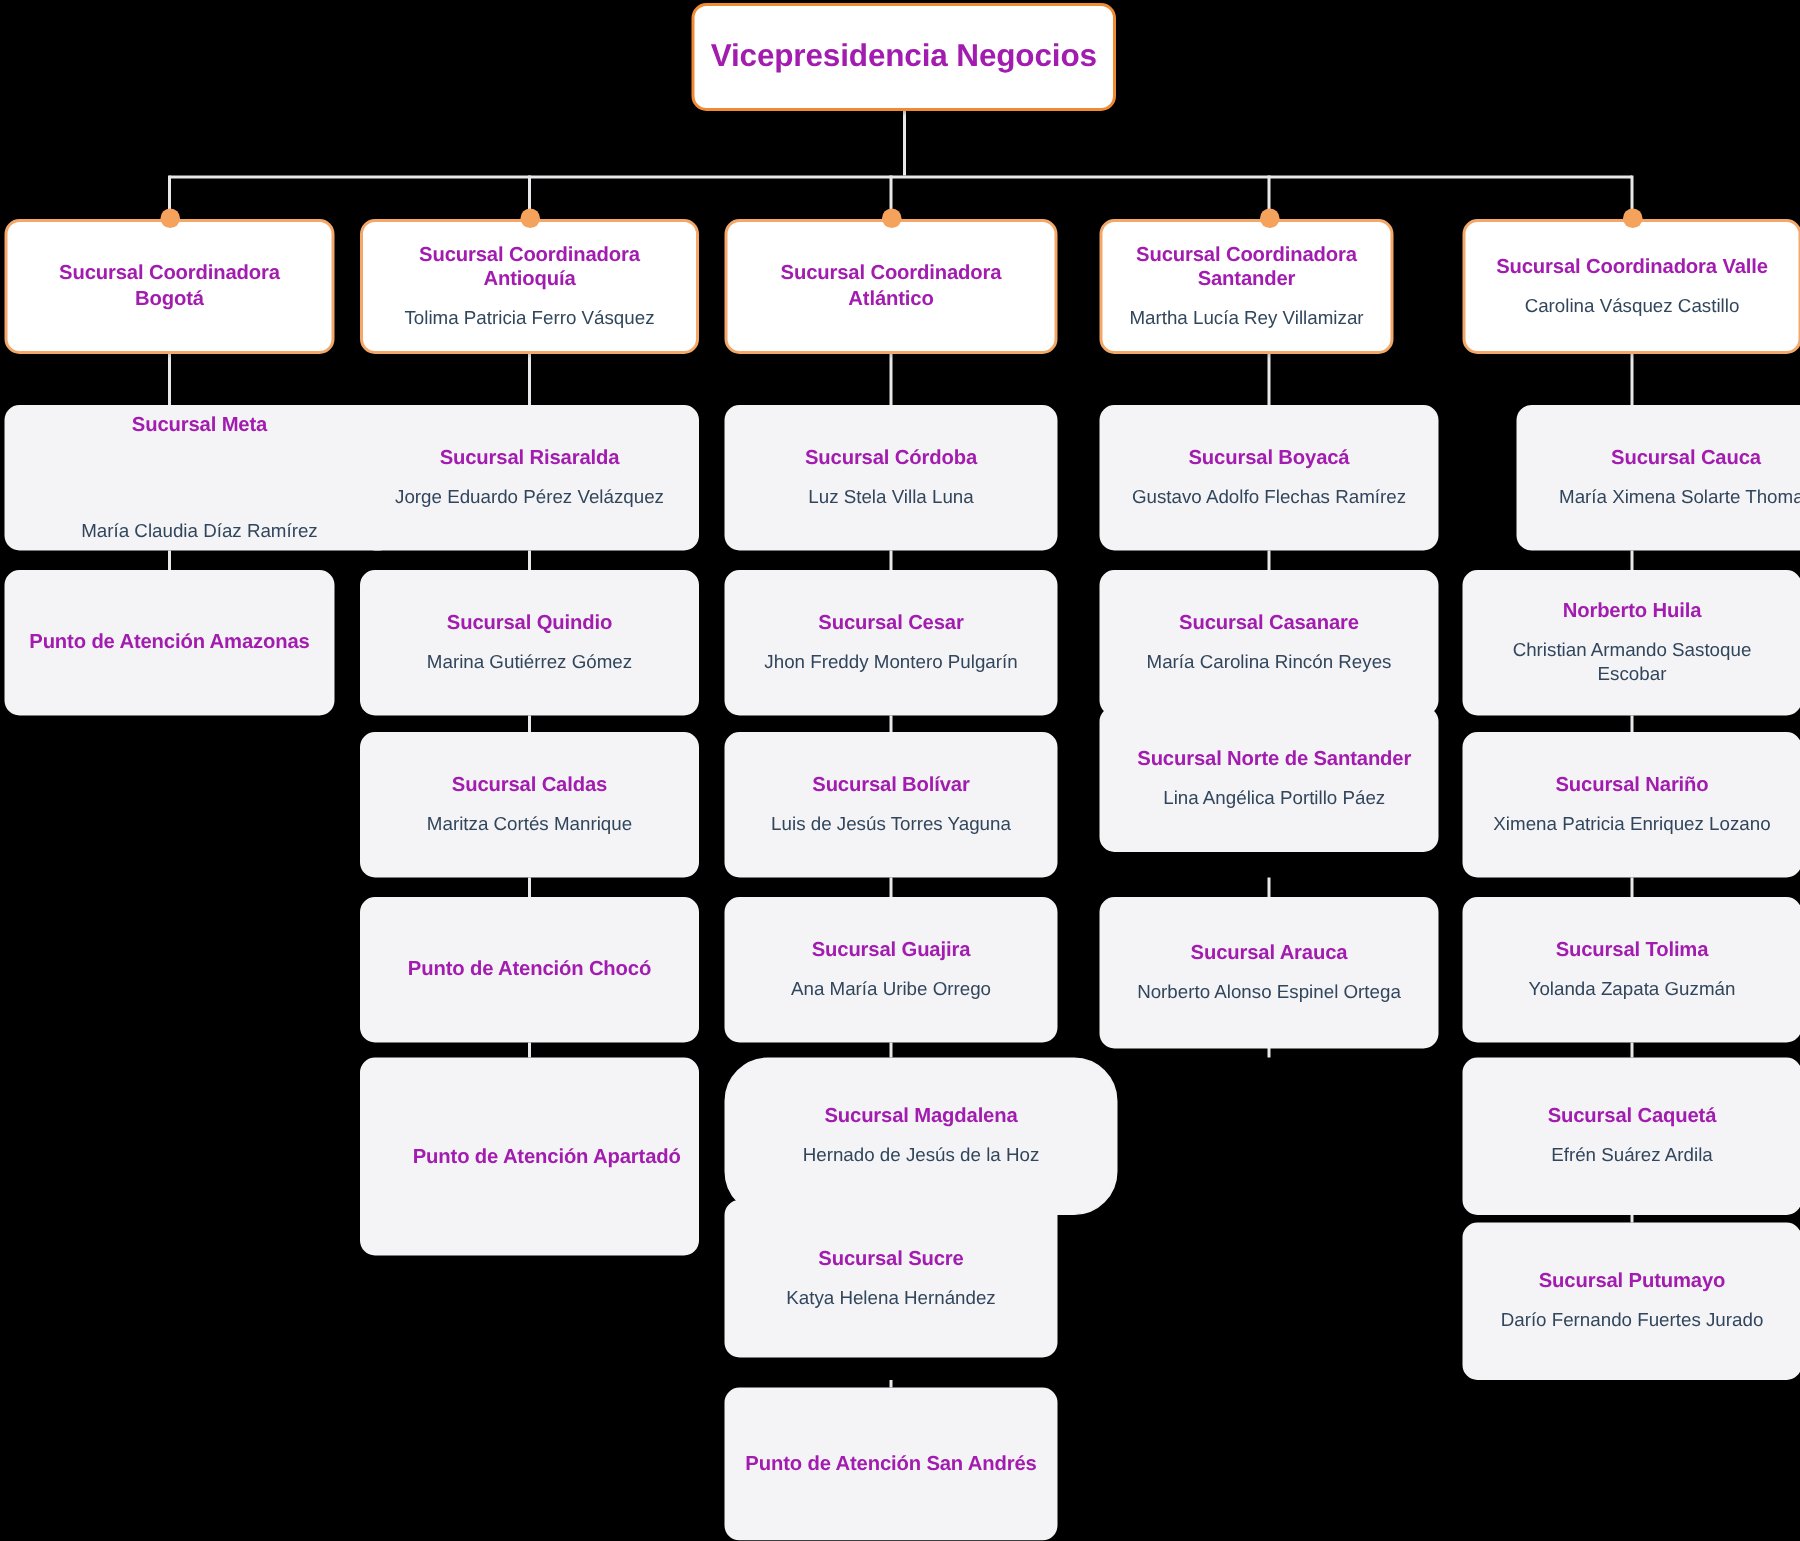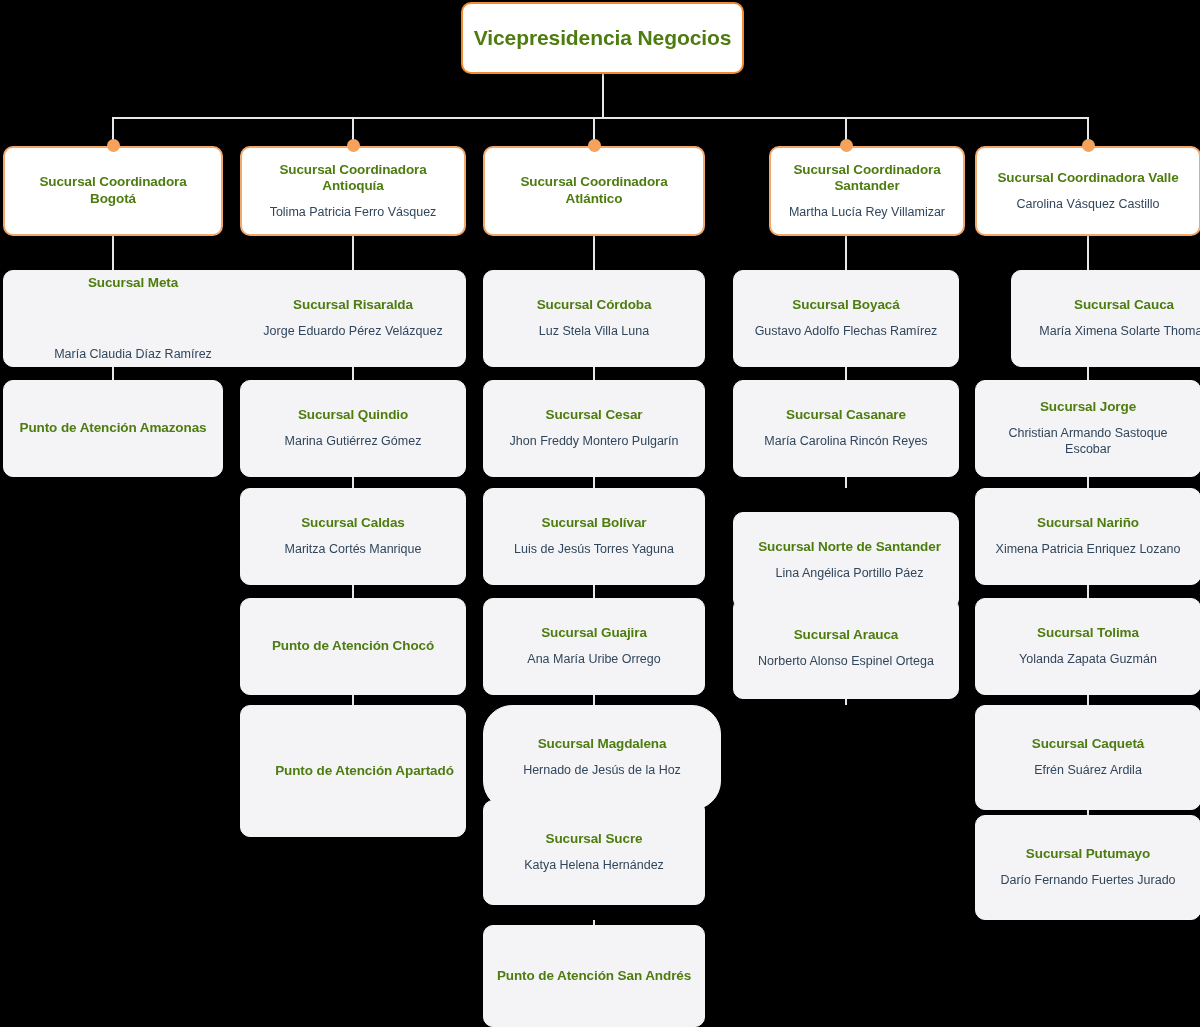--- a/index.html
+++ b/index.html
@@ -45,21 +45,21 @@
     flex-direction: column;
     align-items: center;
     justify-content: center;
     text-align: center;
     padding: 8px 10px;
     z-index: 3;
   }
 
   .node .title {
     font-weight: bold;
-    color: #4d7c0f;
+    color: #a21caf;
     line-height: 1.25;
     letter-spacing: -0.1px;
   }
   .node .person {
     color: #31465c;
     line-height: 1.3;
     margin-top: 9px;
     font-weight: normal;
   }
 
@@ -164,51 +164,51 @@
     <div class="node branch" style="left: 483px; top: 488px; width: 222px; height: 97px;">
       <div class="title">Sucursal Bolívar</div>
       <div class="person">Luis de Jesús Torres Yaguna</div>
     </div>
     <div class="line vline" style="left: 593px; top: 585px; height: 13px;"></div>
     <div class="node branch" style="left: 483px; top: 598px; width: 222px; height: 97px;">
       <div class="title">Sucursal Guajira</div>
       <div class="person">Ana María Uribe Orrego</div>
     </div>
     <div class="line vline" style="left: 593px; top: 695px; height: 10px;"></div>
-    <div class="node branch" style="left: 483px; top: 705px; width: 238px; height: 105px; border-radius: 29px;">
+    <div class="node branch" style="left: 483px; top: 705px; width: 262px; height: 105px; border-radius: 29px;">
       <div class="title">Sucursal Magdalena</div>
       <div class="person">Hernado de Jesús de la Hoz</div>
     </div>
     <div class="line vline" style="left: 593px; top: 810px; height: 5px;"></div>
     <div class="node branch" style="left: 483px; top: 800px; width: 222px; height: 105px;">
       <div class="title">Sucursal Sucre</div>
       <div class="person">Katya Helena Hernández</div>
     </div>
     <div class="line vline" style="left: 593px; top: 920px; height: 5px;"></div>
     <div class="node branch nosub" style="left: 483px; top: 925px; width: 222px; height: 102px;">
       <div class="title">Punto de Atención San Andrés</div>
     </div>
     <div class="line vline" style="left: 845px; top: 117px; height: 31px;"></div>
     <div class="dot" style="left: 839.5px; top: 139px;"></div>
-    <div class="node coord" style="left: 733px; top: 146px; width: 196px; height: 90px; margin-left: 36px;">
+    <div class="node coord" style="left: 733px; top: 146px; width: 196px; height: 90px;">
       <div class="title">Sucursal Coordinadora Santander</div>
       <div class="person">Martha Lucía Rey Villamizar</div>
     </div>
     <div class="line vline" style="left: 845px; top: 236px; height: 34px;"></div>
     <div class="node branch" style="left: 733px; top: 270px; width: 226px; height: 97px;">
       <div class="title">Sucursal Boyacá</div>
       <div class="person">Gustavo Adolfo Flechas Ramírez</div>
     </div>
     <div class="line vline" style="left: 845px; top: 367px; height: 13px;"></div>
     <div class="node branch" style="left: 733px; top: 380px; width: 226px; height: 97px;">
       <div class="title">Sucursal Casanare</div>
       <div class="person">María Carolina Rincón Reyes</div>
     </div>
     <div class="line vline" style="left: 845px; top: 477px; height: 11px;"></div>
-    <div class="node branch" style="left: 733px; top: 512px; width: 226px; height: 97px; padding-left: 17px;">
+    <div class="node branch" style="left: 733px; top: 471px; width: 226px; height: 97px; padding-left: 17px;">
       <div class="title">Sucursal Norte de Santander</div>
       <div class="person">Lina Angélica Portillo Páez</div>
     </div>
     <div class="line vline" style="left: 845px; top: 585px; height: 13px;"></div>
     <div class="node branch" style="left: 733px; top: 598px; width: 226px; height: 101px;">
       <div class="title">Sucursal Arauca</div>
       <div class="person">Norberto Alonso Espinel Ortega</div>
     </div>
     <div class="line vline" style="left: 845px; top: 695px; height: 10px;"></div>
     <div class="line vline" style="left: 1087px; top: 117px; height: 31px;"></div>
@@ -217,21 +217,21 @@
       <div class="title">Sucursal Coordinadora Valle</div>
       <div class="person">Carolina Vásquez Castillo</div>
     </div>
     <div class="line vline" style="left: 1087px; top: 236px; height: 34px;"></div>
     <div class="node branch" style="left: 975px; top: 270px; width: 226px; height: 97px; margin-left: 36px;">
       <div class="title">Sucursal Cauca</div>
       <div class="person">María Ximena Solarte Thomas</div>
     </div>
     <div class="line vline" style="left: 1087px; top: 367px; height: 13px;"></div>
     <div class="node branch" style="left: 975px; top: 380px; width: 226px; height: 97px;">
-      <div class="title">Sucursal Jorge</div>
+      <div class="title">Norberto Huila</div>
       <div class="person">Christian Armando Sastoque Escobar</div>
     </div>
     <div class="line vline" style="left: 1087px; top: 477px; height: 11px;"></div>
     <div class="node branch" style="left: 975px; top: 488px; width: 226px; height: 97px;">
       <div class="title">Sucursal Nariño</div>
       <div class="person">Ximena Patricia Enriquez Lozano</div>
     </div>
     <div class="line vline" style="left: 1087px; top: 585px; height: 13px;"></div>
     <div class="node branch" style="left: 975px; top: 598px; width: 226px; height: 97px;">
       <div class="title">Sucursal Tolima</div>

